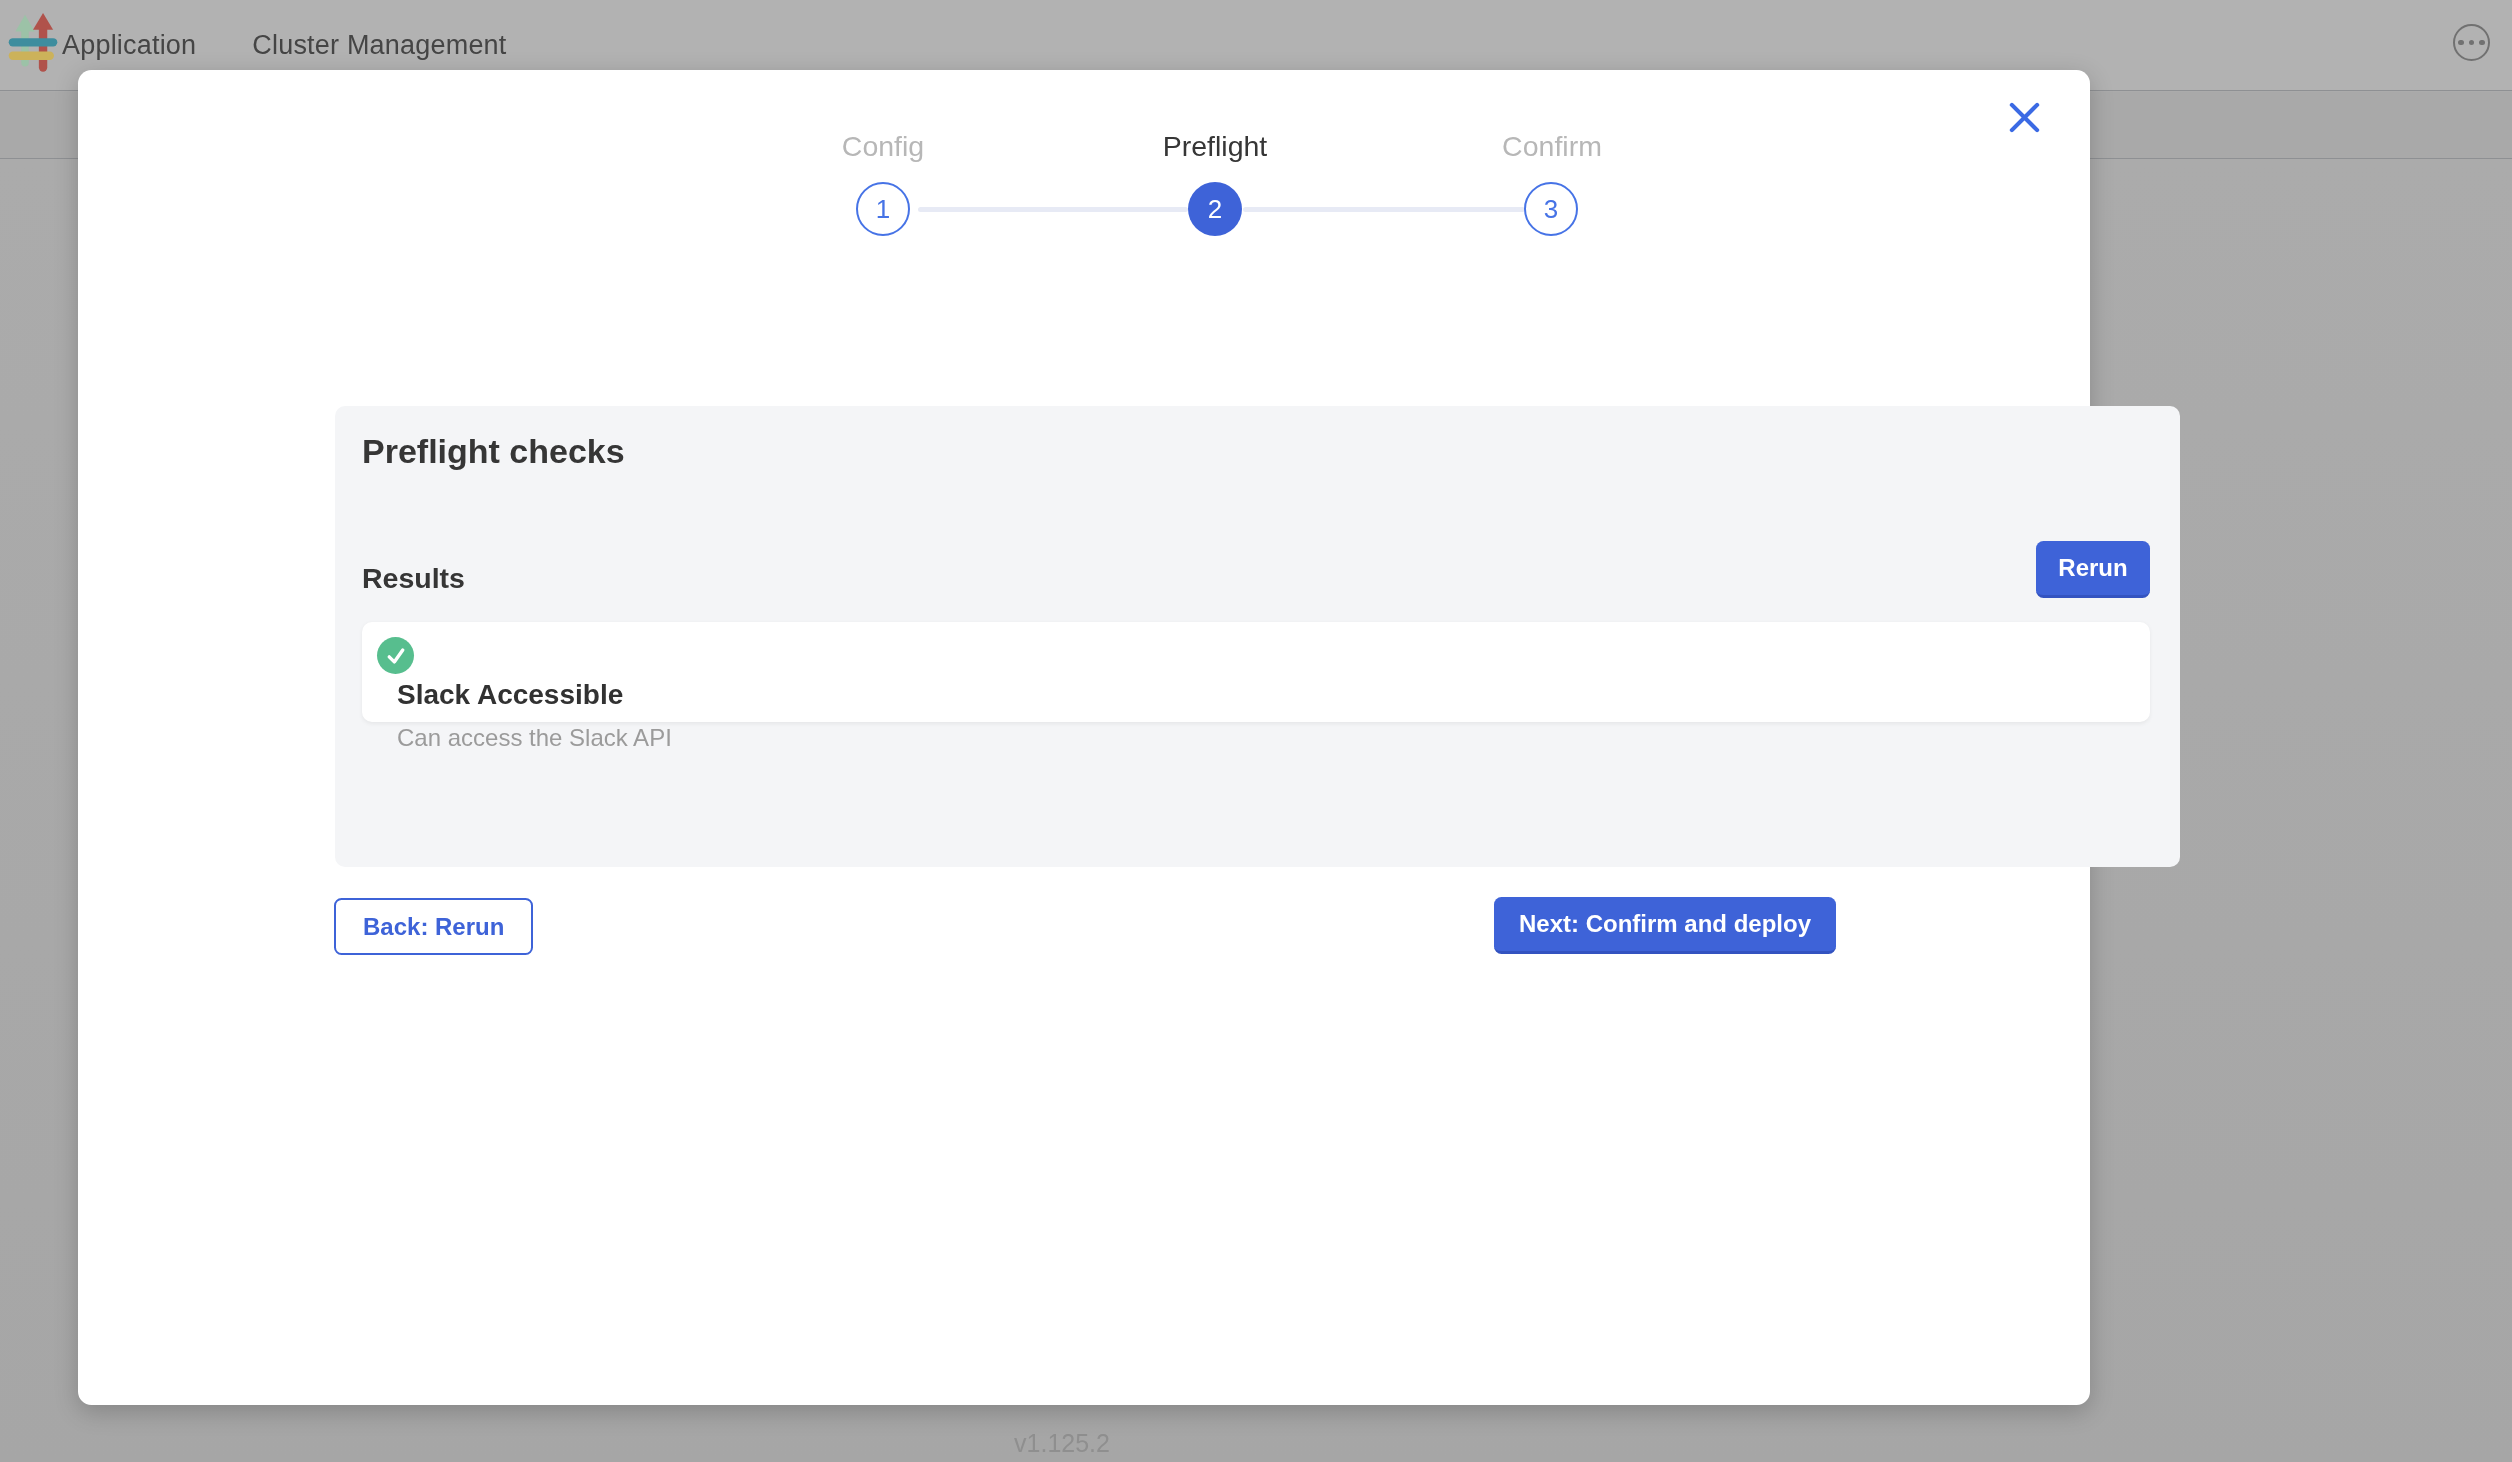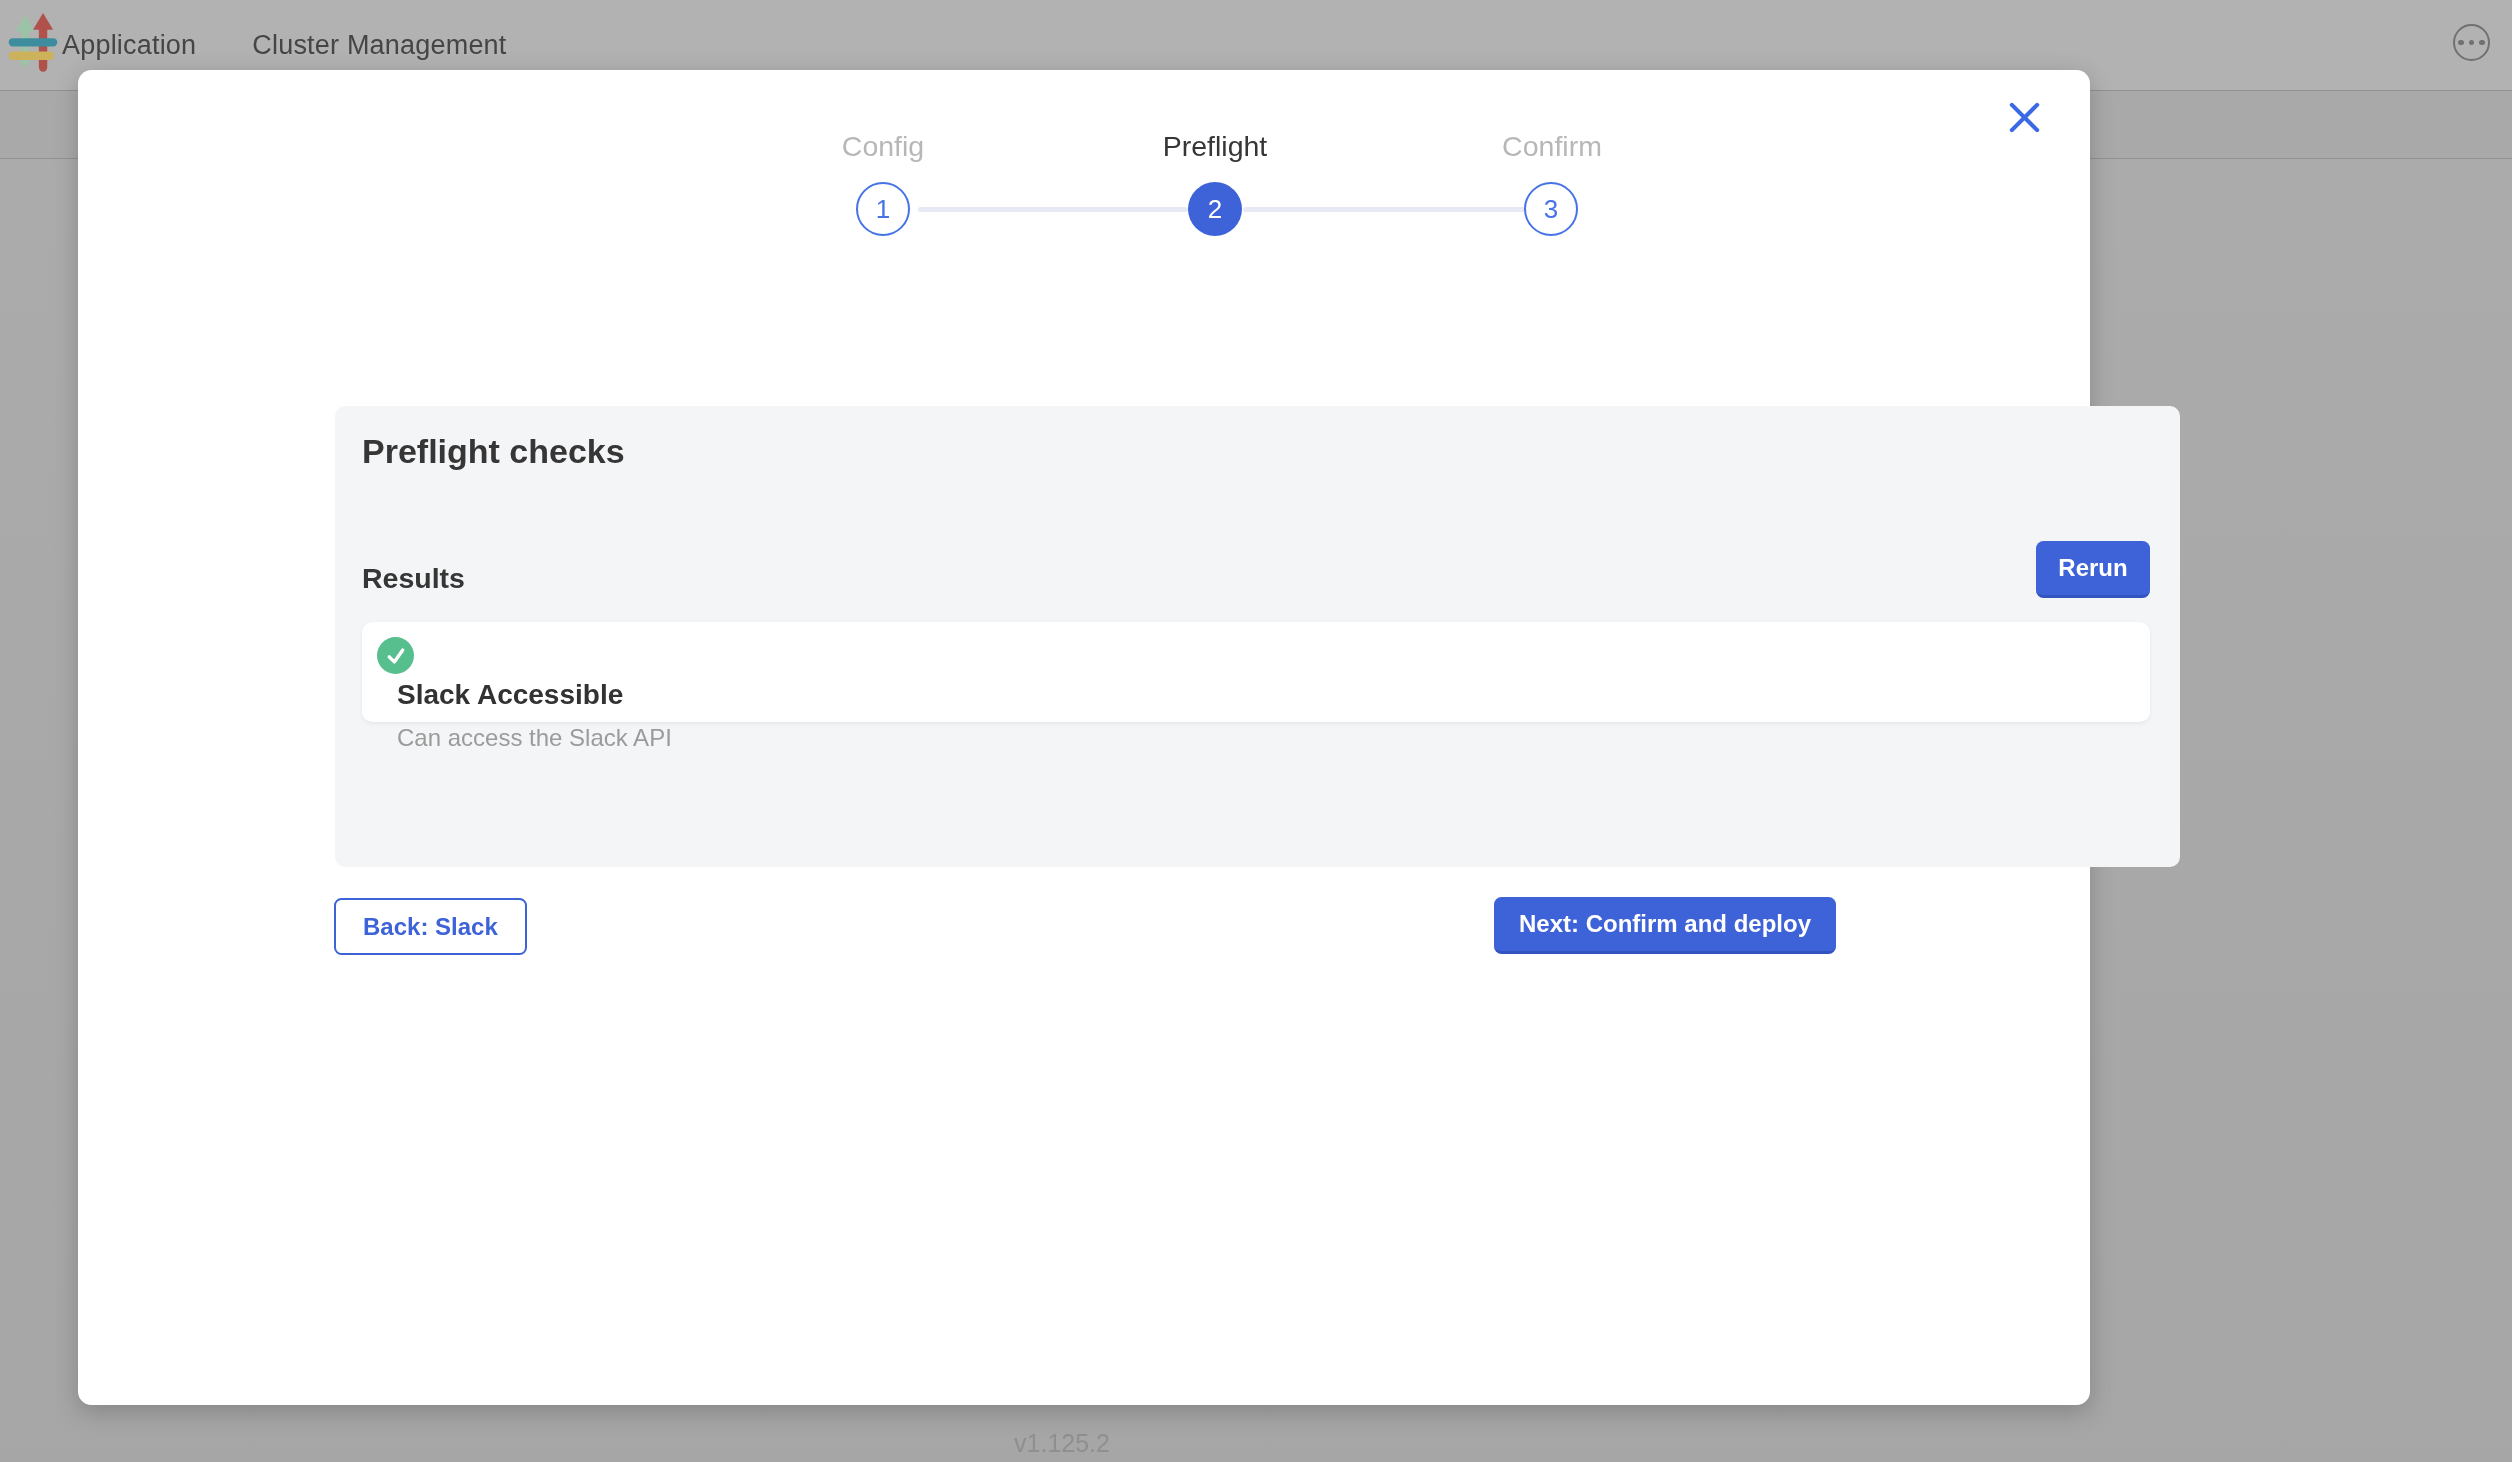--- a/index.html
+++ b/index.html
@@ -188,18 +188,18 @@
             <polyline points="5,14 11,20 21,6" fill="none" stroke="#ffffff" stroke-width="4" stroke-linecap="round" stroke-linejoin="round"></polyline>
           </svg>
         </div>
         <div class="result-text">
           <div class="result-title">Slack Accessible</div>
           <div class="result-detail">Can access the Slack API</div>
         </div>
       </div>
     </div>
 
-    <div class="btn back-btn">Back: Slack</div>
+    <div class="btn back-btn">Back: Rerun</div>
     <div class="btn btn-primary next-btn">Next: Confirm and deploy</div>
 
   </div>
 </div>
 
 
 </body></html>

